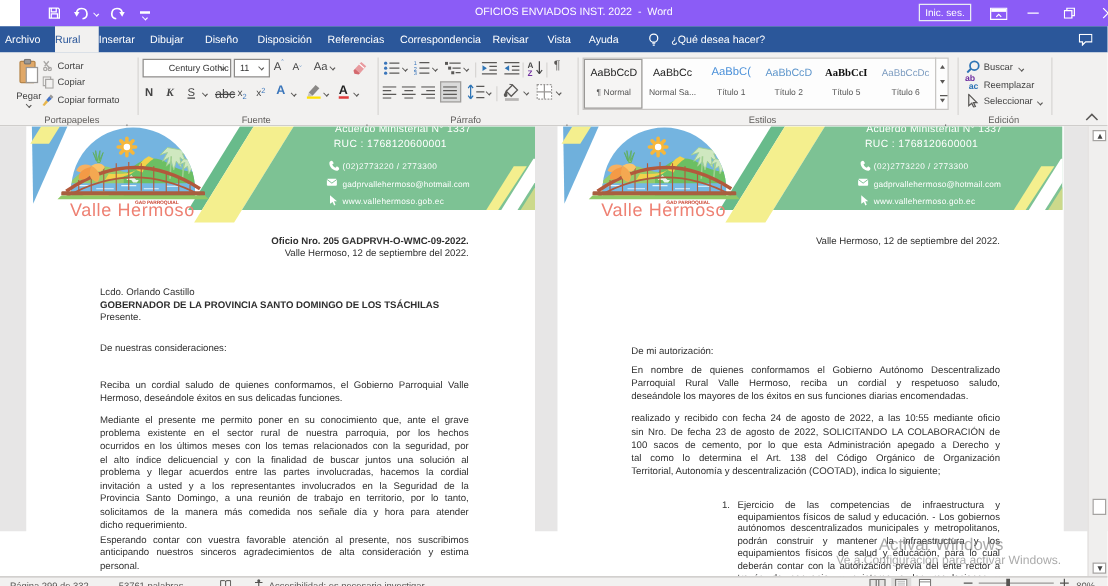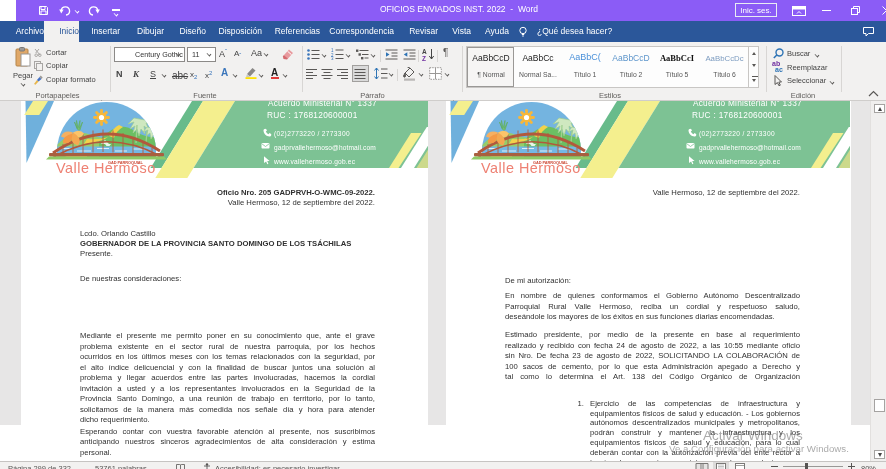--- a/index.html
+++ b/index.html
@@ -1,18 +1,18 @@
 <!DOCTYPE html>
 <html><head><meta charset="utf-8"><style>
 *{margin:0;padding:0;box-sizing:border-box}
 html,body{width:886px;height:469px;overflow:hidden;font-family:"Liberation Sans",sans-serif;background:#fff}
 .a{position:absolute}
 #titlebar{left:16px;top:0;width:886px;height:21px;background:#8b5cf6}
 #tabs{left:0;top:21px;width:886px;height:21px;background:#2b579a}
-.tab{position:absolute;top:0;height:21px;line-height:21px;text-align:right;color:#fff;font-size:8.5px}
+.tab{position:absolute;top:0;height:21px;line-height:21px;text-align:left;color:#fff;font-size:8.5px}
 #tabInicio{background:#f2f1f0;color:#2b579a}
 #ribbon{left:0;top:42px;width:886px;height:59px;background:#f2f1f0;border-bottom:1px solid #cfcdcb}
 .gsep{position:absolute;top:4px;width:1px;height:46px;background:#d8d6d4}
 .glabel{position:absolute;top:49px;font-size:7.5px;color:#605e5c;text-align:center}
 .launch{position:absolute;top:49px;width:6px;height:6px}
 .cv{position:absolute;width:4px;height:4px;border-right:1px solid #5a5856;border-bottom:1px solid #5a5856;transform:rotate(45deg) scaleY(.7)}
 .ic{position:absolute;color:#444;font-size:8px}
 .gray{color:#a8a6a4}
 .lbl{position:absolute;font-size:7.5px;color:#444}
 .combo{position:absolute;background:#fff;border:1px solid #8c8a88;font-size:7.2px;color:#333}
@@ -60,21 +60,21 @@
       <path d="M2.5 2.5 v-2 h6 v6 h-2" stroke="#fff" fill="none"></path>
       <rect x="0.5" y="2.5" width="6" height="6" stroke="#fff" fill="none"></rect>
     </svg>
 <svg class="a" style="left:866px;top:6px" width="9" height="9" viewBox="0 0 9 9">
       <path d="M0.5 0.5 l8 8 M8.5 0.5 l-8 8" stroke="#fff" stroke-width="1"></path>
     </svg>
 </div>
 
 <div class="a" id="tabs">
 <div class="tab" style="left:4px;width:40px">Archivo</div>
-<div class="tab" id="tabInicio" style="left:44px;width:35px">Inicio</div>
+<div class="tab" id="tabInicio" style="left:44px;width:35px">Rural</div>
 <div class="tab" style="left:79px;width:41px">Insertar</div>
 <div class="tab" style="left:120px;width:44px">Dibujar</div>
 <div class="tab" style="left:164px;width:42px">Diseño</div>
 <div class="tab" style="left:206px;width:56px">Disposición</div>
 <div class="tab" style="left:262px;width:58px">Referencias</div>
 <div class="tab" style="left:320px;width:74px">Correspondencia</div>
 <div class="tab" style="left:394px;width:44px">Revisar</div>
 <div class="tab" style="left:438px;width:33px">Vista</div>
 <div class="tab" style="left:471px;width:38px">Ayuda</div>
 <svg class="a" style="left:518px;top:5px" width="10" height="12" viewBox="0 0 10 12">
@@ -363,20 +363,24 @@
 <div class="doc a" style="left:59px;top:87px;width:295px;text-align:right;line-height:9.5px">
         <div class="b">Oficio Nro. 205 GADPRVH-O-WMC-09-2022.</div>
         <div>Valle Hermoso, 12 de septiembre del 2022.</div>
       </div>
 <div class="doc a" style="left:59px;top:128px;width:295px;line-height:10.2px">
         <div>Lcdo. Orlando Castillo</div>
         <div class="b">GOBERNADOR DE LA PROVINCIA SANTO DOMINGO DE LOS TSÁCHILAS</div>
         <div>Presente.</div>
       </div>
 <div class="doc a" style="left:59px;top:173px;width:295px">De nuestras consideraciones:</div>
+<div class="doc a" style="left:59px;top:202.3px;width:295px">
+<div class="ln">Reciba un cordial saludo de quienes conformamos, el Gobierno Parroquial Valle</div>
+<div class="ln lnl">Hermoso, deseándole éxitos en sus delicadas funciones.</div>
+</div>
 <div class="doc a" style="left:59px;top:230.3px;width:295px">
 <div class="ln">Mediante el presente me permito poner en su conocimiento que, ante el grave</div>
 <div class="ln">problema existente en el sector rural de nuestra parroquia, por los hechos</div>
 <div class="ln">ocurridos en los últimos meses con los temas relacionados con la seguridad, por</div>
 <div class="ln">el alto índice delicuencial y con la finalidad de buscar juntos una solución al</div>
 <div class="ln">problema y llegar acuerdos entre las partes involucradas, hacemos la cordial</div>
 <div class="ln">invitación a usted y a los representantes involucrados en la Seguridad de la</div>
 <div class="ln">Provincia Santo Domingo, a una reunión de trabajo en territorio, por lo tanto,</div>
 <div class="ln">solicitamos de la manera más comedida nos señale día y hora para atender</div>
 <div class="ln lnl">dicho requerimiento.</div>
@@ -469,25 +473,25 @@
 <div class="doc a" style="left:59px;top:87px;width:295px;text-align:right;line-height:9.5px">
         <div>Valle Hermoso, 12 de septiembre del 2022.</div>
       </div>
 <div class="doc a" style="left:59px;top:174.8px;width:295px">De mi autorización:</div>
 <div class="doc a" style="left:59px;top:190.3px;width:295px">
 <div class="ln">En nombre de quienes conformamos el Gobierno Autónomo Descentralizado</div>
 <div class="ln">Parroquial Rural Valle Hermoso, reciba un cordial y respetuoso saludo,</div>
 <div class="ln lnl">deseándole los mayores de los éxitos en sus funciones diarias encomendadas.</div>
 </div>
 <div class="doc a" style="left:59px;top:229.3px;width:295px">
-<div class="ln">Estimado presidente, por medio de la presente en base al requerimiento</div>
 <div class="ln">realizado y recibido con fecha 24 de agosto de 2022, a las 10:55 mediante oficio</div>
 <div class="ln">sin Nro. De fecha 23 de agosto de 2022, SOLICITANDO LA COLABORACIÓN de</div>
 <div class="ln">100 sacos de cemento, por lo que esta Administración apegado a Derecho y</div>
 <div class="ln">tal como lo determina el Art. 138 del Código Orgánico de Organización</div>
+<div class="ln lnl">Territorial, Autonomía y descentralización (COOTAD), indica lo siguiente;</div>
 </div>
 <div class="doc a" style="left:131.5px;top:297.8px">1.</div>
 <div class="doc a" style="left:144px;top:297.8px;width:210px;text-align:justify;line-height:9.8px">Ejercicio de las competencias de infraestructura y equipamientos físicos de salud y educación. - Los gobiernos autónomos descentralizados municipales y metropolitanos, podrán construir y mantener la infraestructura y los equipamientos físicos de salud y educación, para lo cual deberán contar con la autorización previa del ente rector a través de convenio, y sujetarse a las regulaciones y procedimientos nacionales emitidos para el efecto. Cada nivel de gobierno será responsable del</div>
 </div>
 <div class="a" id="vscroll">
 <div class="sbtn" style="top:3px"></div>
 <div class="tri" style="left:6.5px;top:6px;border-left:2.5px solid transparent;border-right:2.5px solid transparent;border-bottom:4px solid #444"></div>
 <div class="sbtn" style="top:298px;height:13px"></div>
 <div class="sbtn" style="top:349px"></div>
 <div class="tri" style="left:6.5px;top:352px;border-left:2.5px solid transparent;border-right:2.5px solid transparent;border-top:4px solid #444"></div>

